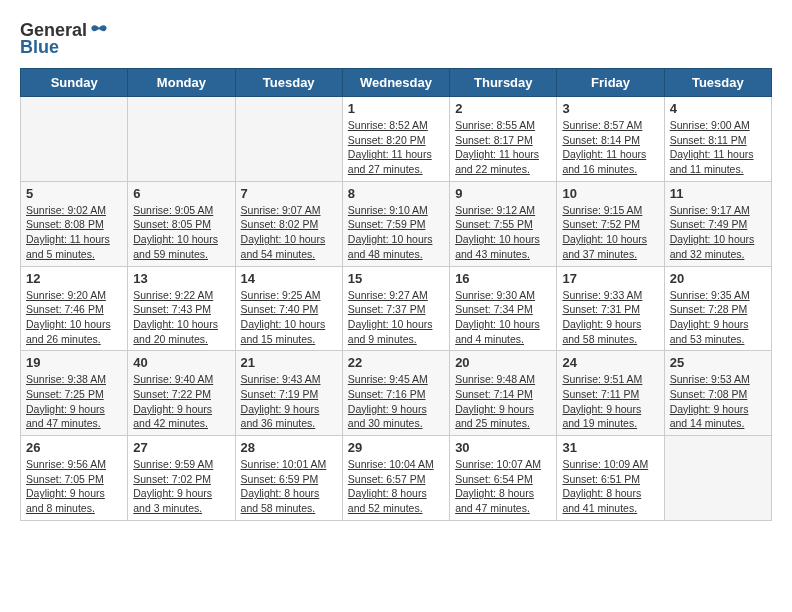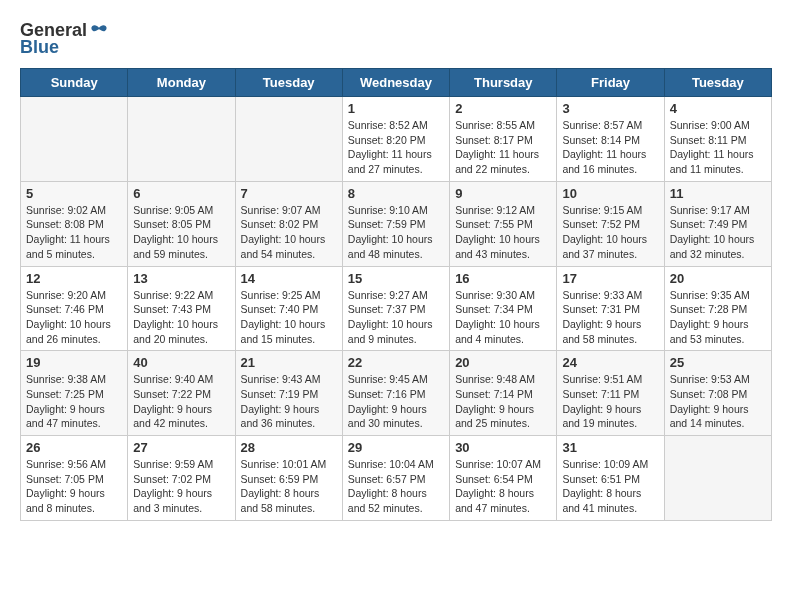--- a/index.html
+++ b/index.html
@@ -72,20 +72,21 @@
       font-size: 13px;
       font-weight: bold;
       color: #333;
       display: block;
       margin-bottom: 2px;
     }
     .day-info {
       color: #333;
       font-size: 10.5px;
       line-height: 1.4;
+      text-decoration: underline;
     }
     .empty-cell {
       background: #f5f5f5 !important;
     }
   </style>
 </head>
 <body>
 
 <div class="header">
   <div class="logo">

